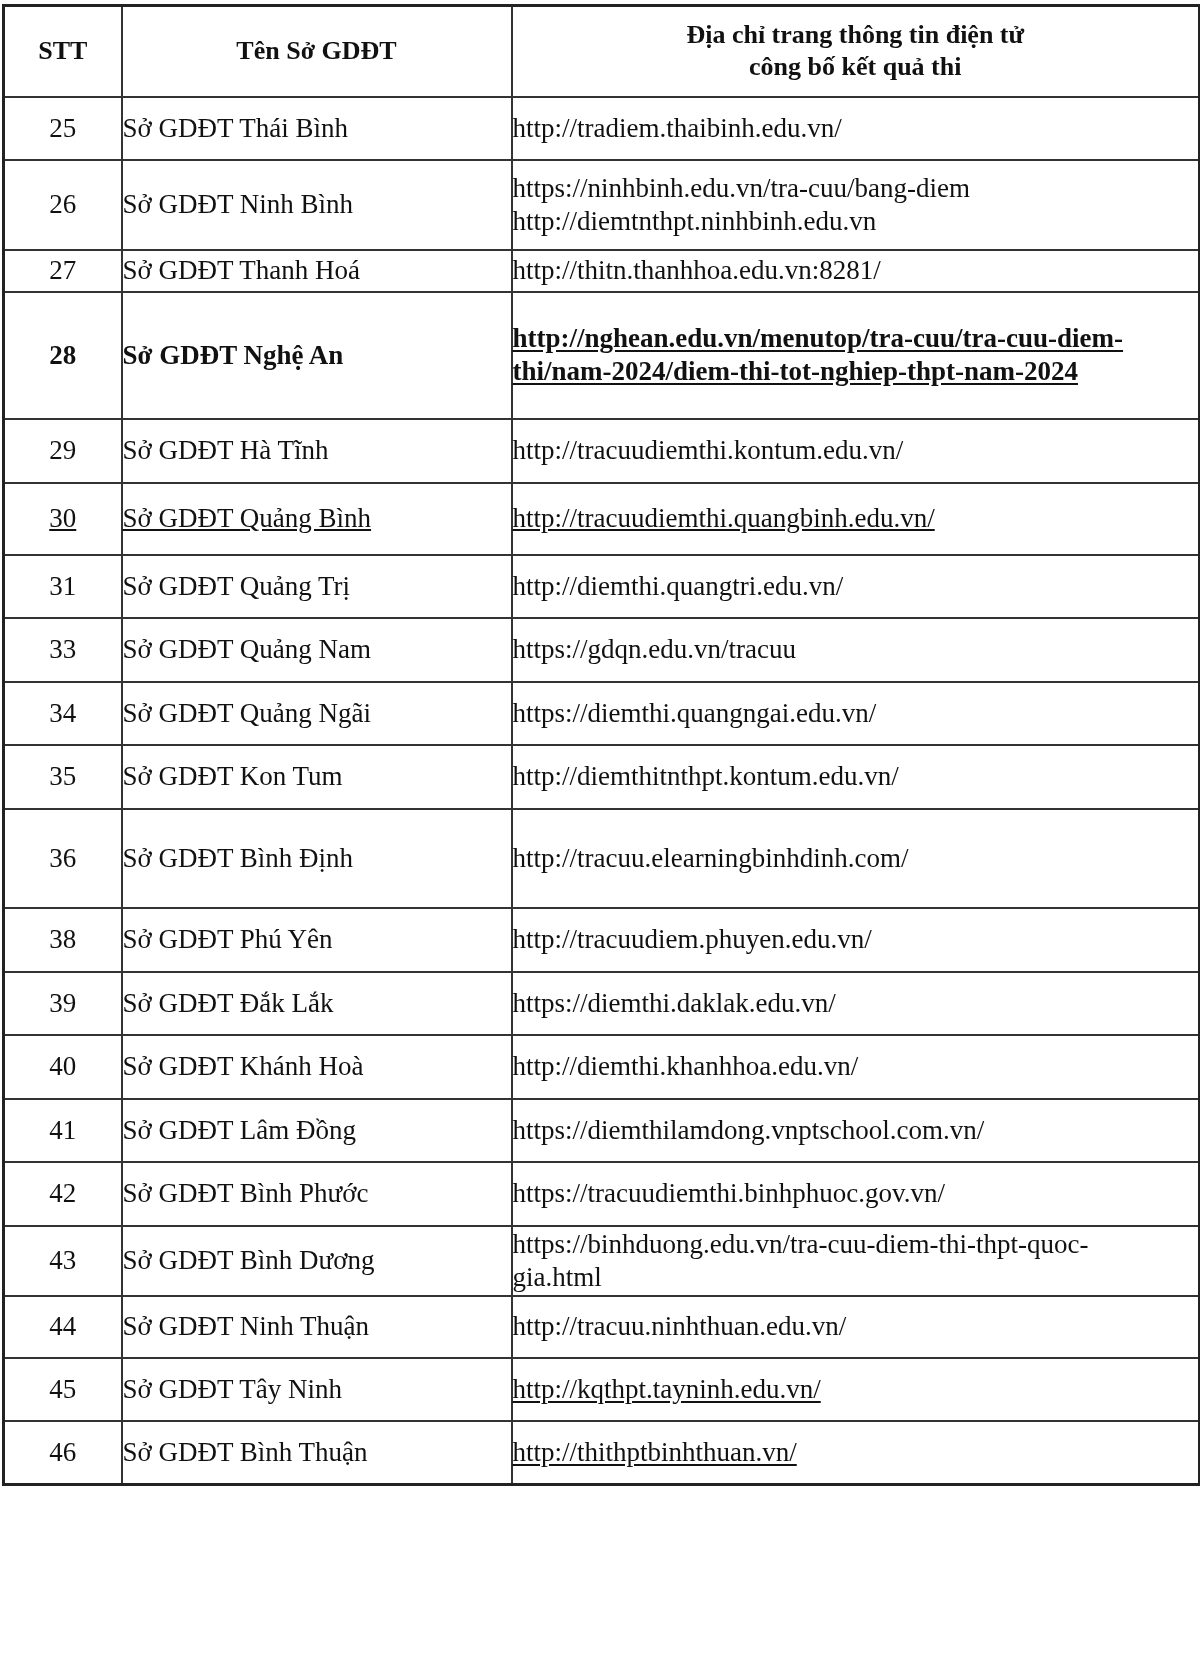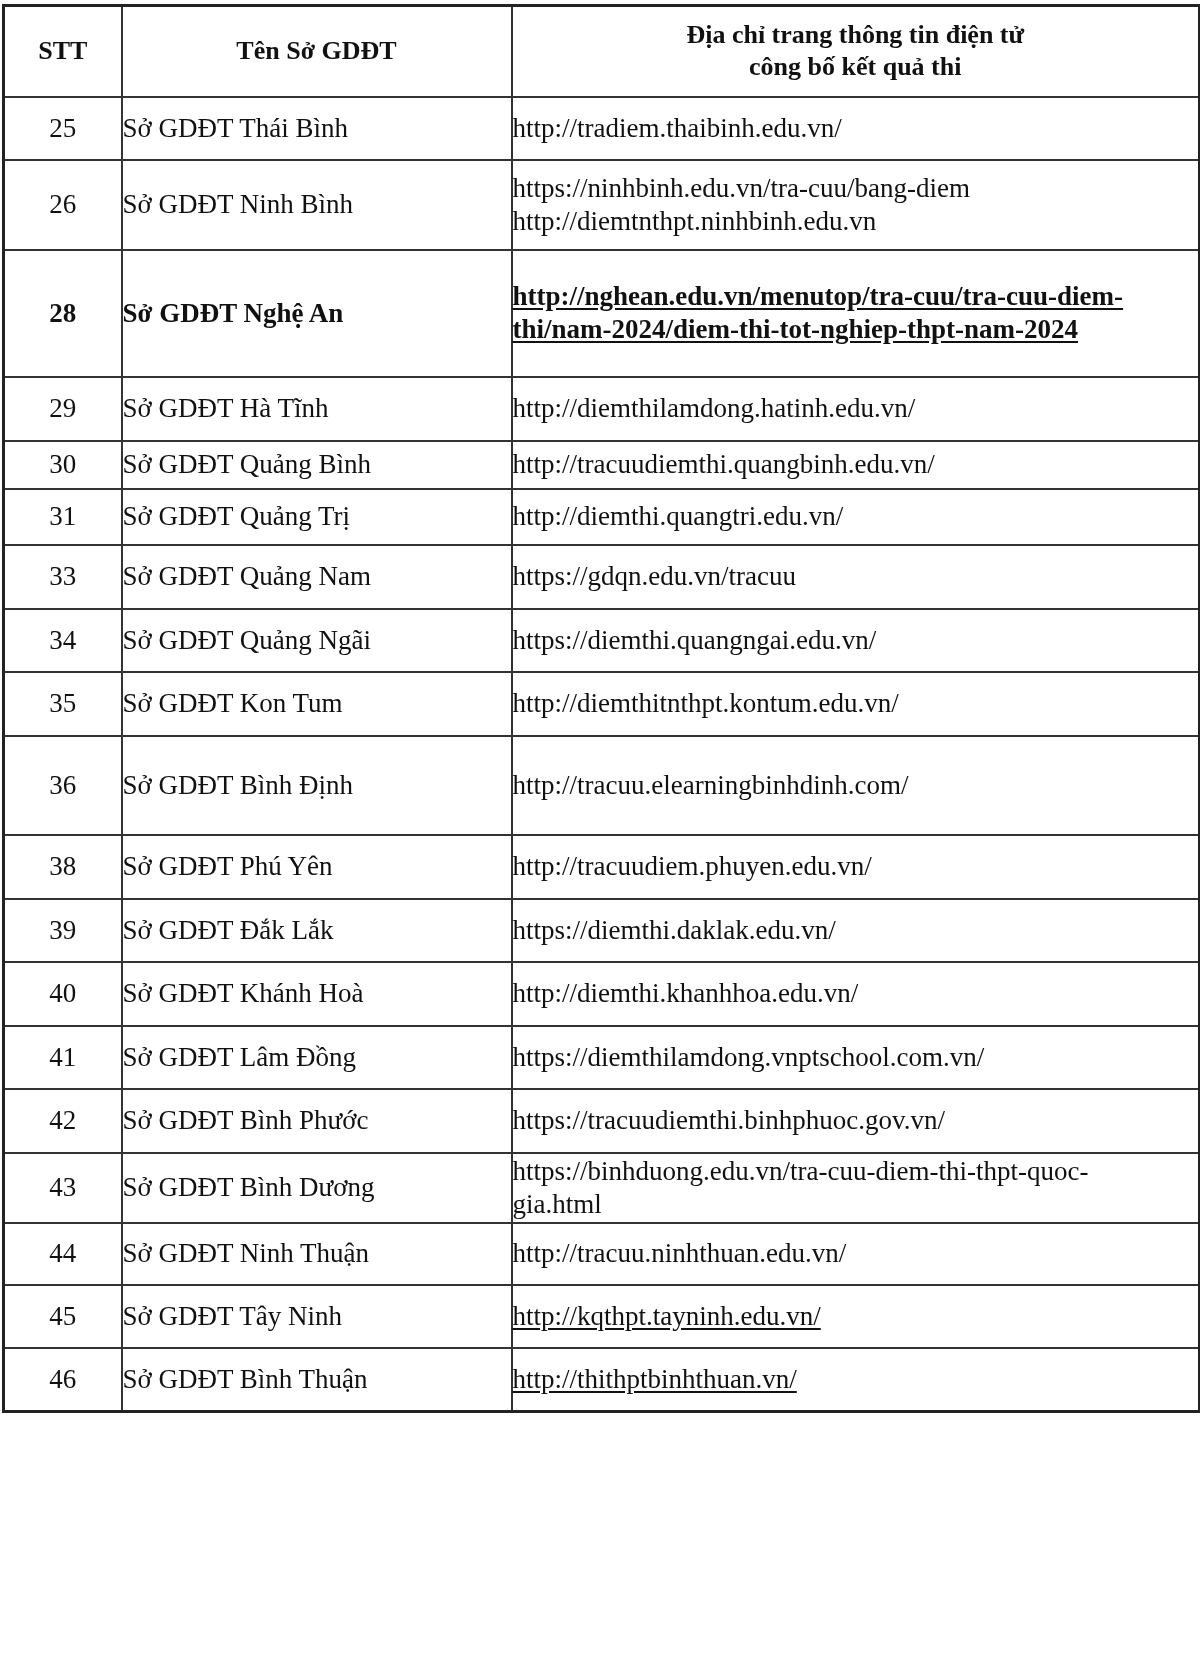--- a/index.html
+++ b/index.html
@@ -80,43 +80,50 @@
         </td>
       </tr>
       <tr style="height: 90px;">
         <td class="stt">26</td>
         <td class="name">Sở GDĐT Ninh Bình</td>
         <td class="url">
           <span class="url-line"><span class="url-link">https://ninhbinh.edu.vn/tra-cuu/bang-diem</span></span>
           <span class="url-line"><span class="url-link">http://diemtnthpt.ninhbinh.edu.vn</span></span>
         </td>
       </tr>
+      <tr style="height: 42px;">
+        <td class="stt">27</td>
+        <td class="name">Sở GDĐT Thanh Hoá</td>
+        <td class="url">
+          <span class="url-line"><span class="url-link">http://thitn.thanhhoa.edu.vn:8281/</span></span>
+        </td>
+      </tr>
       <tr style="height: 127px; font-weight: bold;">
         <td class="stt">28</td>
         <td class="name">Sở GDĐT Nghệ An</td>
         <td class="url">
           <span class="url-line"><span class="url-link underlined">http://nghean.edu.vn/menutop/tra-cuu/tra-cuu-diem-</span></span>
           <span class="url-line"><span class="url-link underlined">thi/nam-2024/diem-thi-tot-nghiep-thpt-nam-2024</span></span>
         </td>
       </tr>
       <tr style="height: 64px;">
         <td class="stt">29</td>
         <td class="name">Sở GDĐT Hà Tĩnh</td>
         <td class="url">
-          <span class="url-line"><span class="url-link">http://diemthilamdong.hatinh.edu.vn/</span></span>
-        </td>
-      </tr>
-      <tr style="height: 48px;">
+          <span class="url-line"><span class="url-link">http://tracuudiemthi.kontum.edu.vn/</span></span>
+        </td>
+      </tr>
+      <tr style="height: 72px; text-decoration: underline;">
         <td class="stt">30</td>
         <td class="name">Sở GDĐT Quảng Bình</td>
         <td class="url">
           <span class="url-line"><span class="url-link">http://tracuudiemthi.quangbinh.edu.vn/</span></span>
         </td>
       </tr>
-      <tr style="height: 56px;">
+      <tr style="height: 63px;">
         <td class="stt">31</td>
         <td class="name">Sở GDĐT Quảng Trị</td>
         <td class="url">
           <span class="url-line"><span class="url-link">http://diemthi.quangtri.edu.vn/</span></span>
         </td>
       </tr>
       <tr style="height: 64px; margin-top: 32px;">
         <td class="stt">33</td>
         <td class="name">Sở GDĐT Quảng Nam</td>
         <td class="url">

